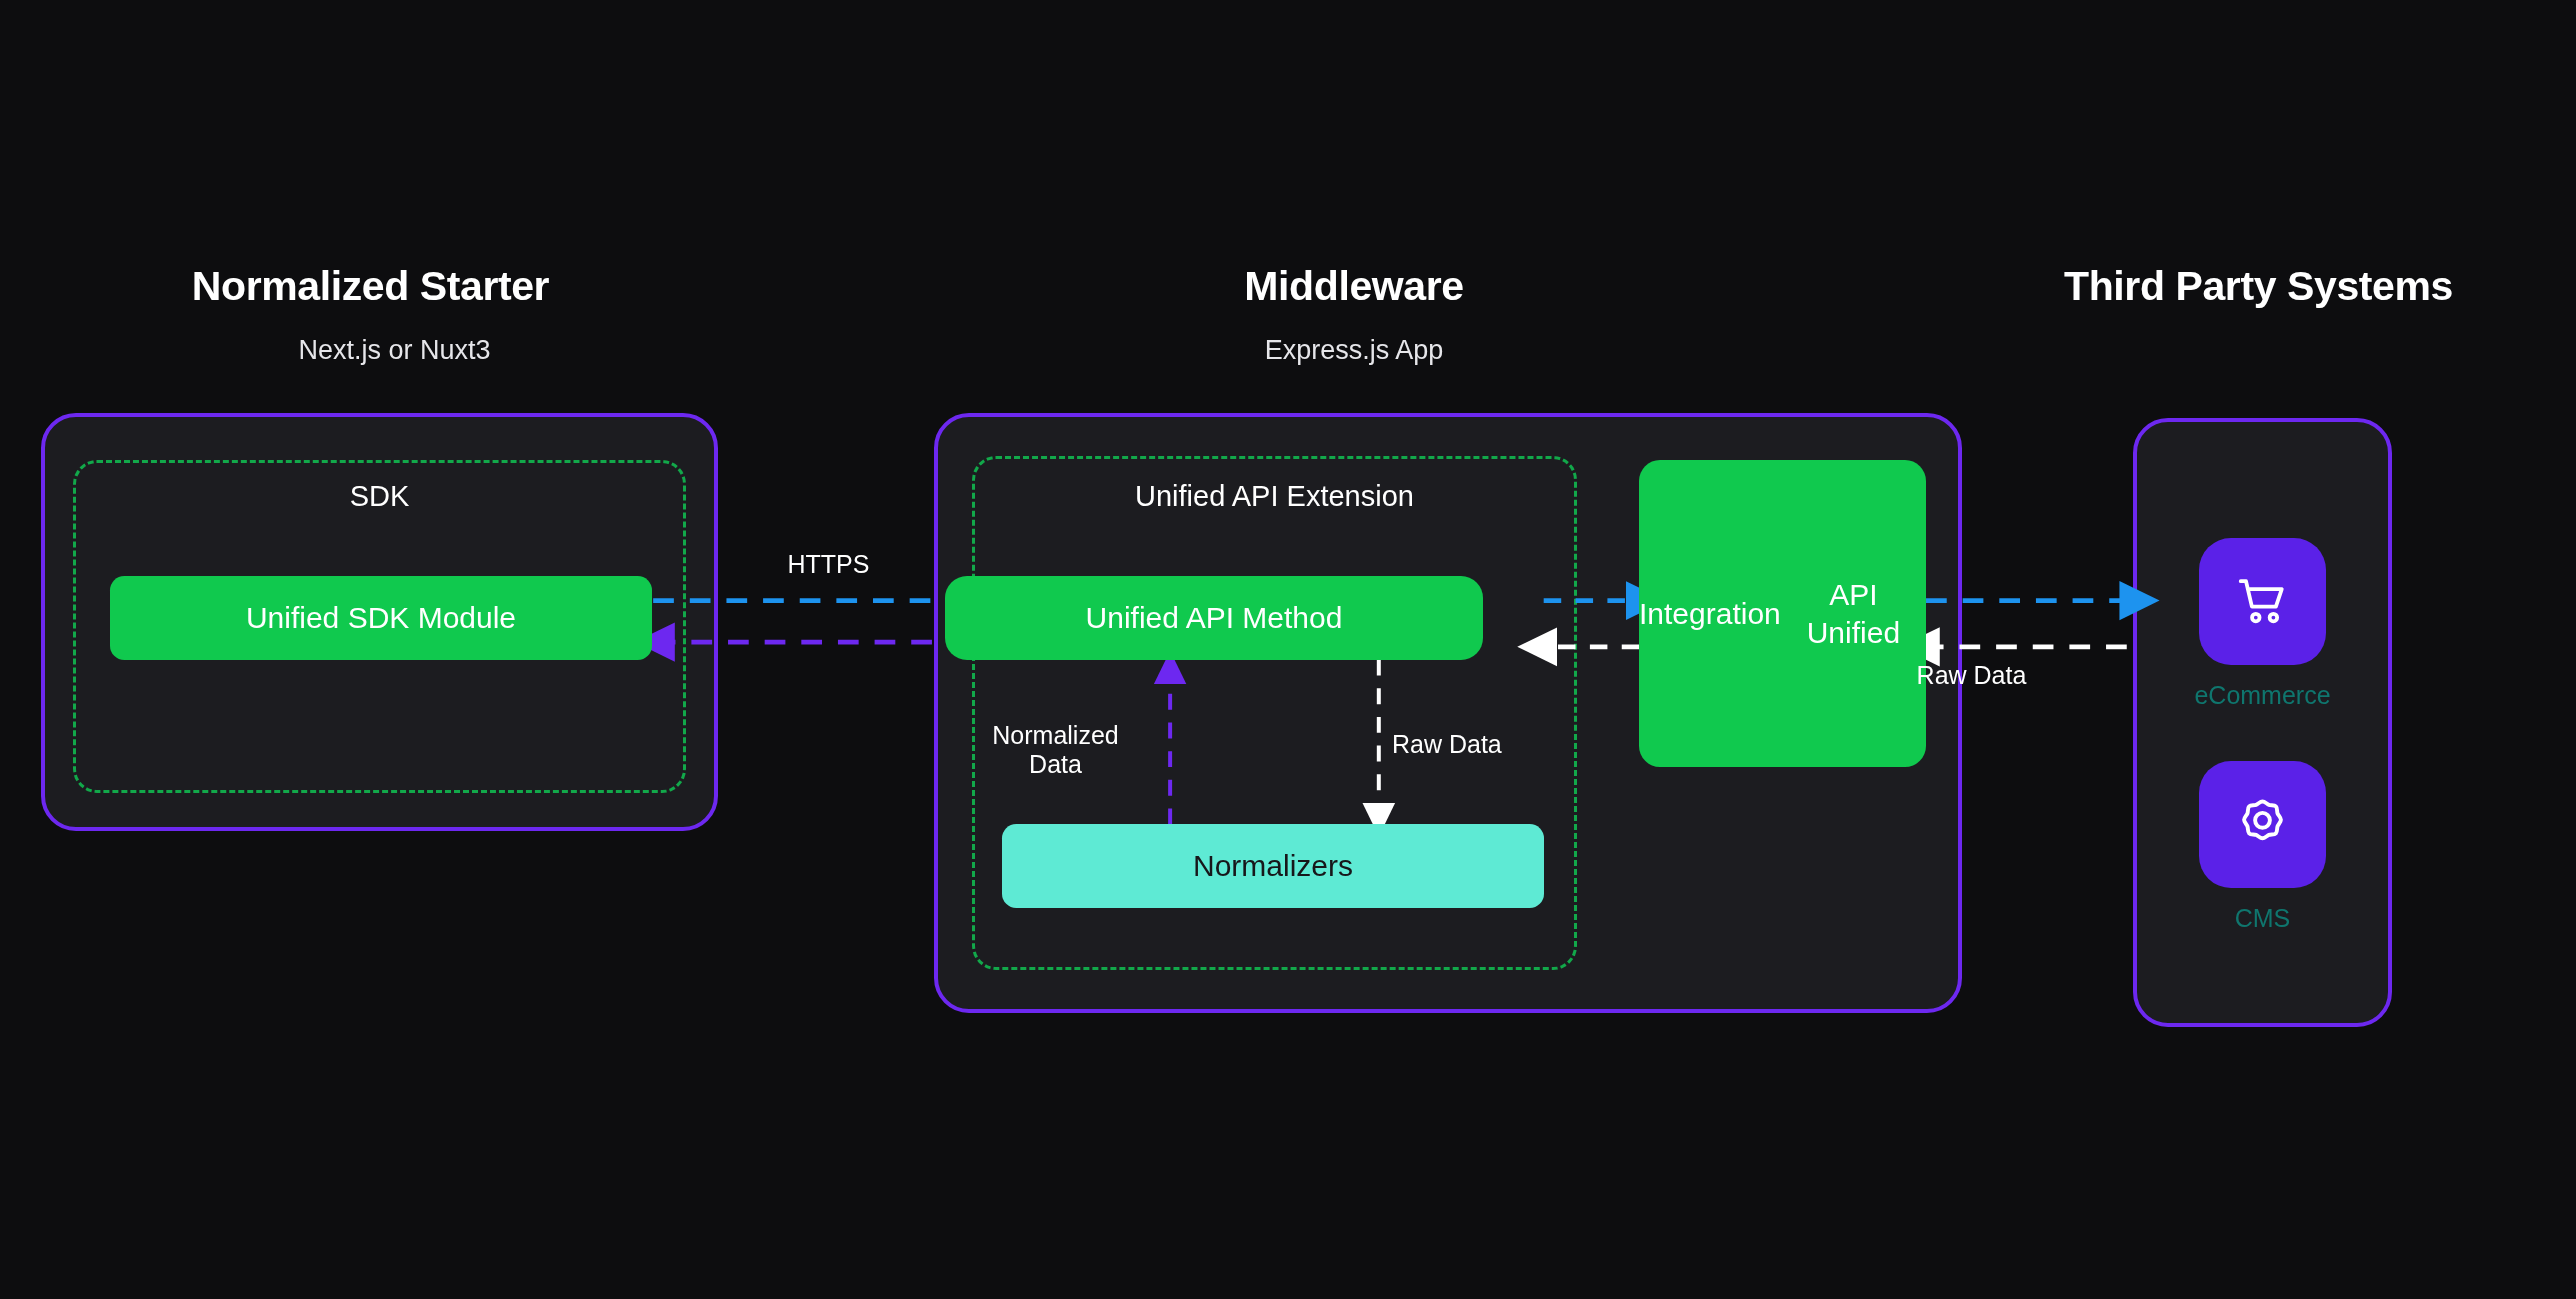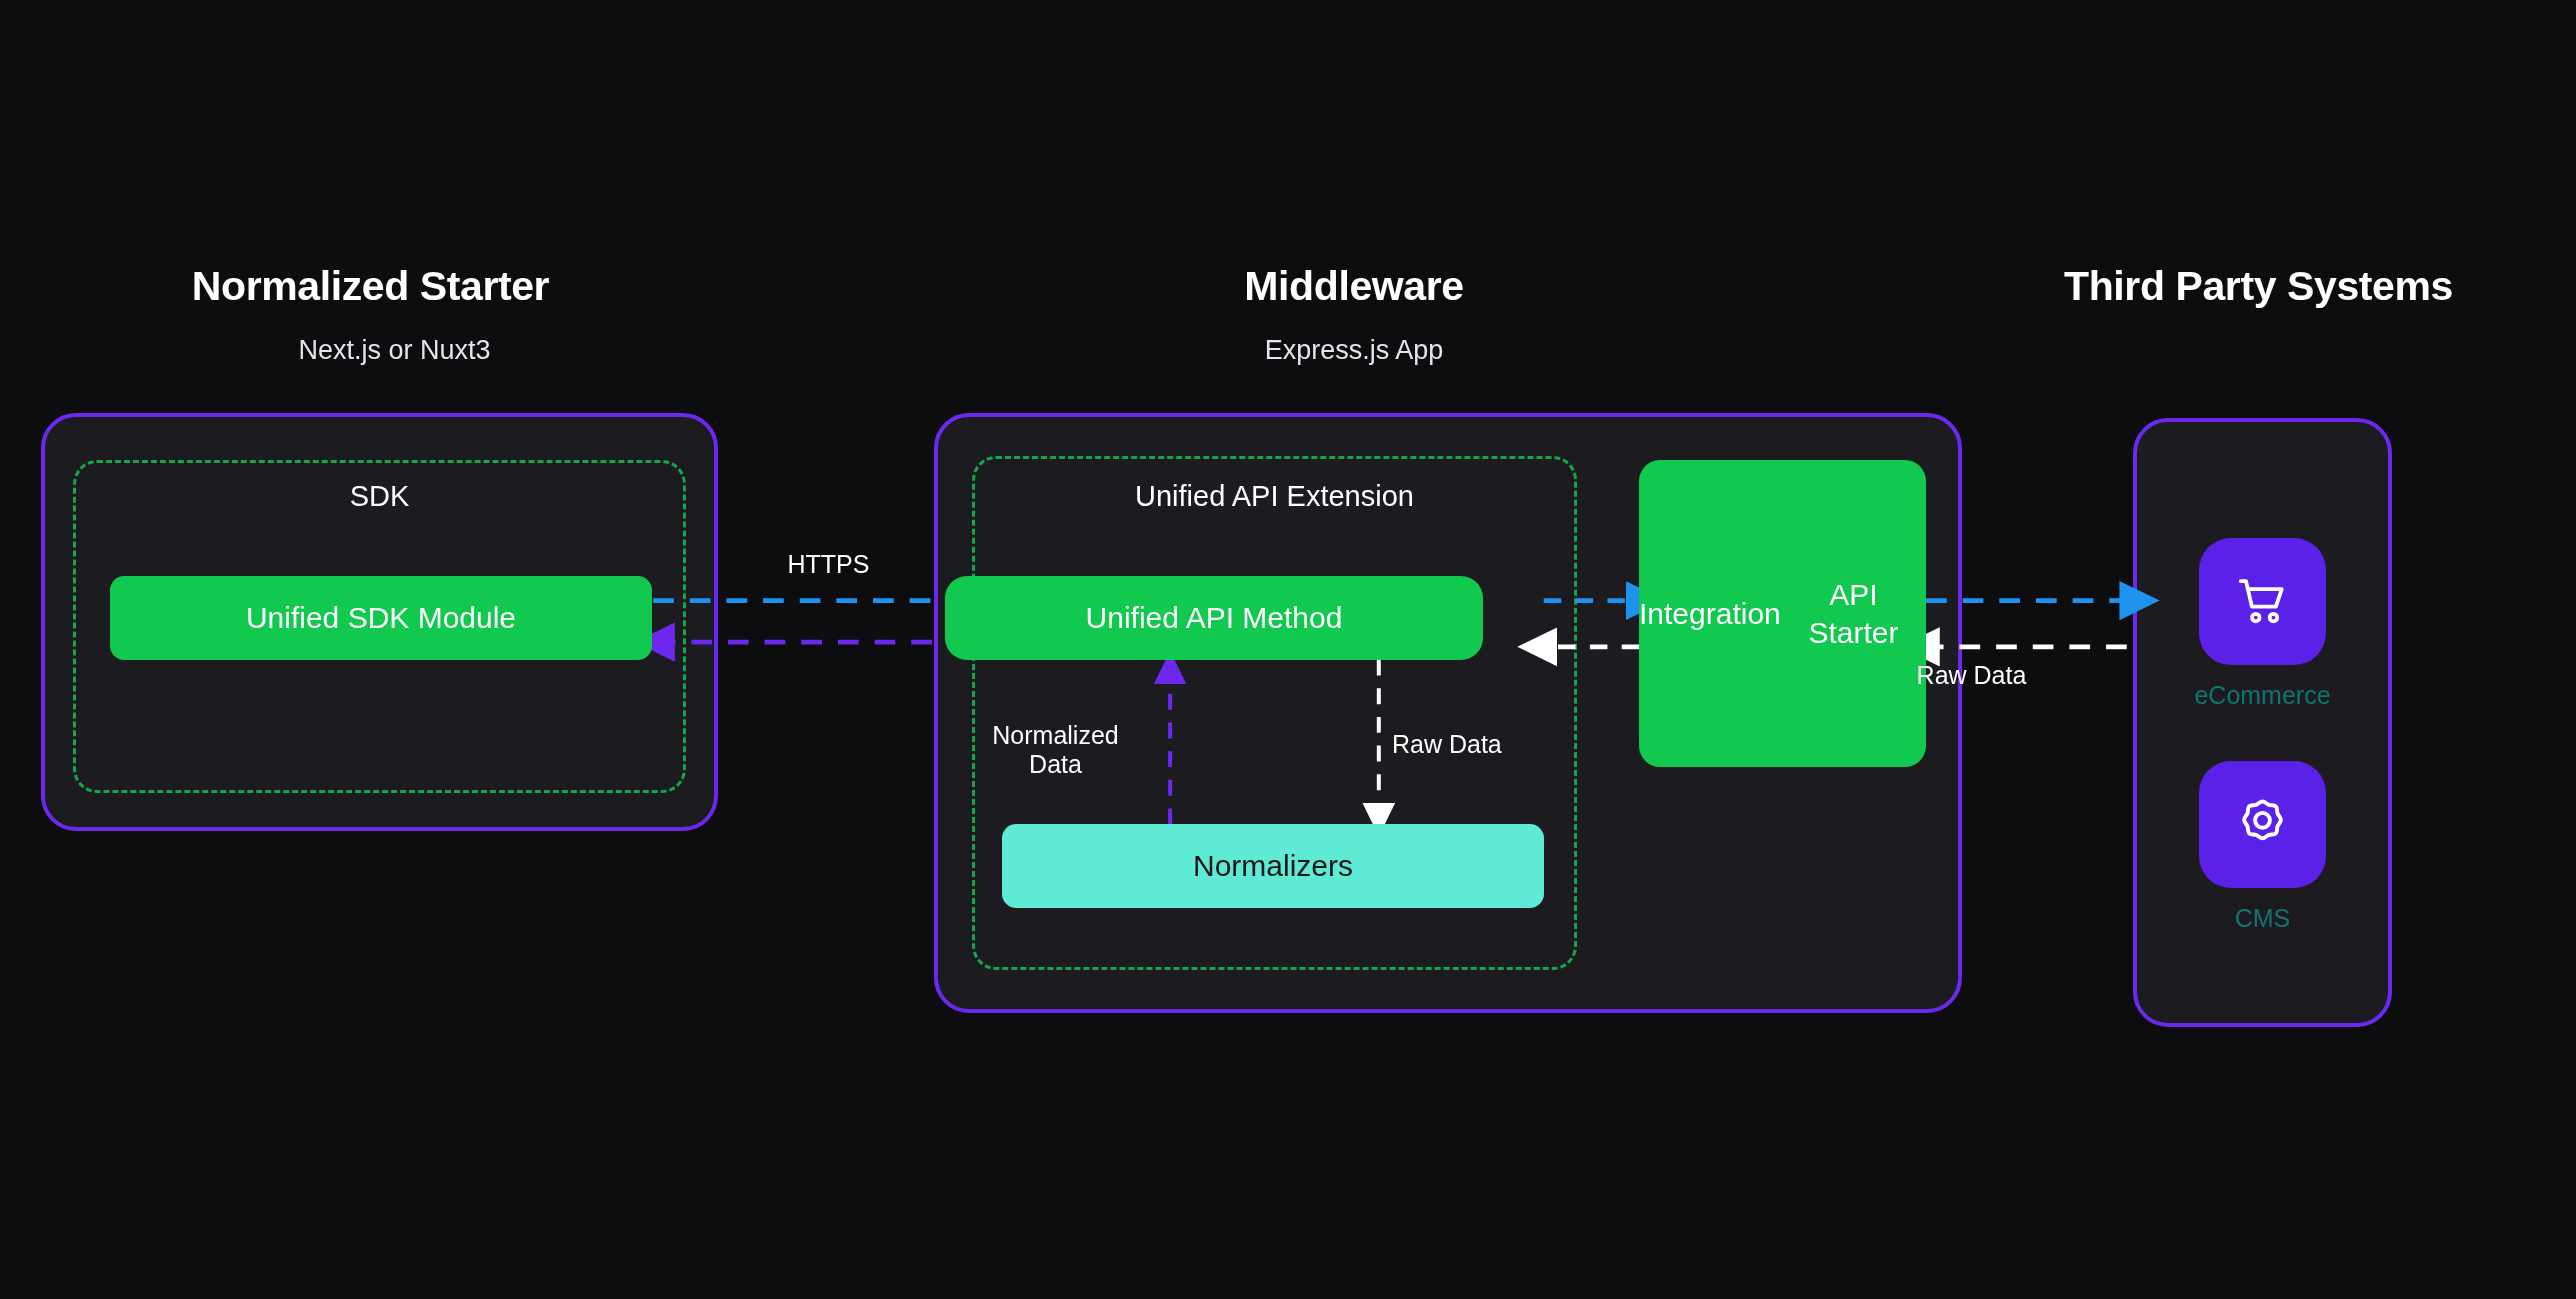--- a/index.html
+++ b/index.html
@@ -166,21 +166,21 @@
   <div class="dashed-region" style="left:972px; top:456px; width:605px; height:514px;"></div>
 
   <div class="region-label" style="left:972px; top:480px; width:605px;">Unified API Extension</div>
 
   <div class="green-block" style="left:945px; top:576px; width:538px; height:84px;border-radius:22px;">Unified API Method</div>
 
   <div class="light-block" style="left:1002px; top:824px; width:542px; height:84px;">Normalizers</div>
 
   <div class="green-block tall" style="left:1639px; top:460px; width:287px; height:307px; ">
     <span>Integration</span>
-    <span>API Starter</span>
+    <span>API Unified</span>
   </div>
 
   <div class="panel" style="left:2133px; top:418px; width:259px; height:609px;"></div>
 
   <div class="tp-tile" style="left: 2199px; top: 538px;">
     <span>
       <svg width="67" height="67" viewBox="0 0 24 24" fill="none" stroke="#ffffff" stroke-width="1.35" stroke-linecap="round" stroke-linejoin="round">
         <path d="M4.2 5.1h1.9l2.1 9.1h8.6l2.1-6.3H7.1"></path>
         <circle cx="9.6" cy="18.1" r="1.35"></circle>
         <circle cx="15.9" cy="18.1" r="1.35"></circle>

